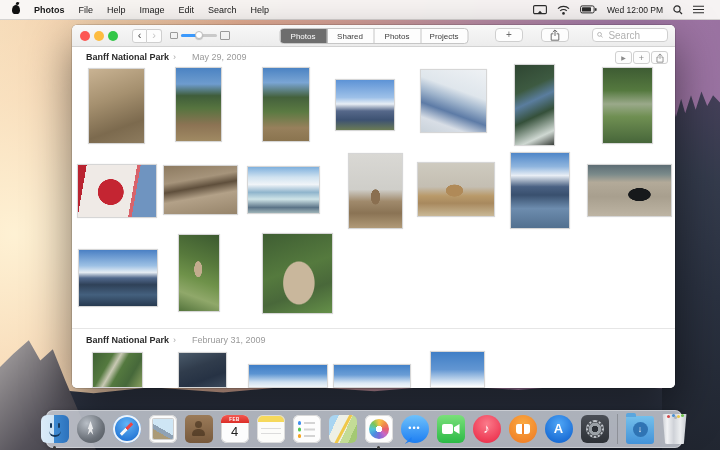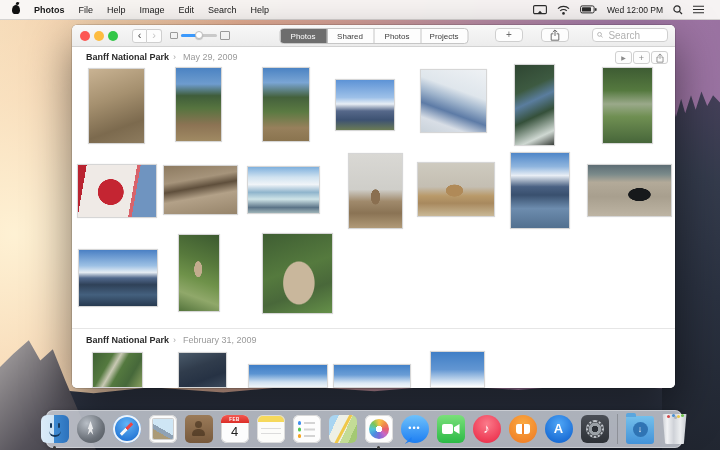--- a/index.html
+++ b/index.html
@@ -65,21 +65,21 @@
   .searchfield{position:absolute;right:7px;top:3px;width:76px;height:14px;border:1px solid #cfcfcf;border-radius:4px;
     background:#fff;display:flex;align-items:center;box-sizing:border-box;padding:0 4px;gap:3px;}
   .searchfield input{border:none;outline:none;width:100%;font-size:10px;color:#444;background:transparent;
     font-family:"Liberation Sans","DejaVu Sans",sans-serif;}
   .searchfield input::placeholder{color:#b0b0b0;}
 
   .content{position:relative;width:603px;height:341px;background:#fff;}
   .sec-head{position:absolute;left:14px;display:flex;align-items:baseline;gap:4px;font-size:9px;}
   .sec-title{font-weight:bold;color:#2b2b2b;}
   .sec-chev{color:#a8a8a8;font-size:9px;}
-  .sec-date{color:#9a9a9a;margin-left:3px;}
+  .sec-date{color:#9a9a9a;margin-left:12px;}
   .sec-head-1{top:5px;}
   .sec-head-2{top:288px;}
   .sec-actions{position:absolute;right:7px;top:4px;display:flex;gap:1px;}
   .sa-btn{width:17px;height:13px;border:1px solid #d0d0d0;border-radius:3px;background:#fdfdfd;
     display:flex;align-items:center;justify-content:center;color:#8a8a8a;font-size:6px;box-sizing:border-box;}
   .divider{position:absolute;left:0;top:281px;width:603px;height:1px;background:#e6e6e6;}
   .thumb{position:absolute;border:1px solid #d6d6d6;box-sizing:border-box;box-shadow:0 0 1px rgba(0,0,0,.12);}
 
   
   .dock{position:absolute;left:46px;top:410px;width:636px;height:38px;border-radius:7px;

